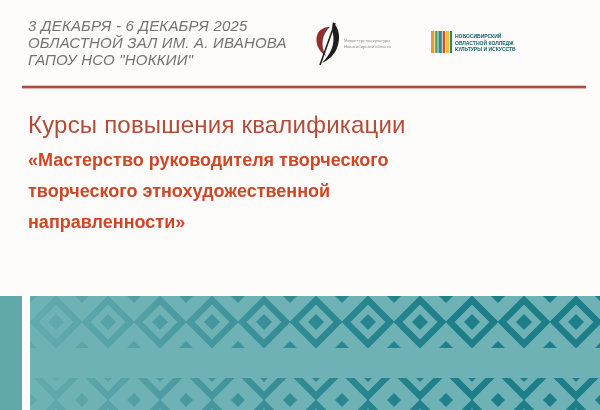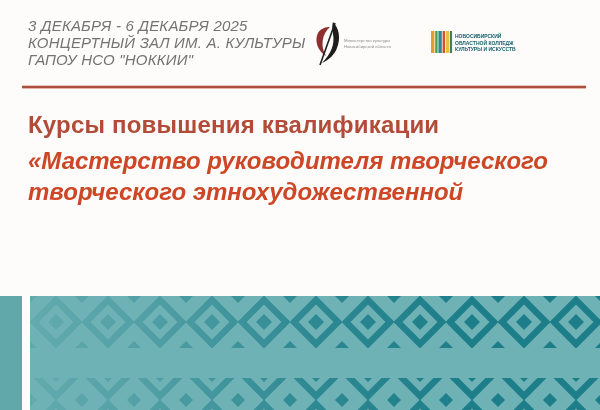--- a/index.html
+++ b/index.html
@@ -20,39 +20,39 @@
   .logo-anniversary{left:547px;top:12px;}
   svg text{font-family:"Liberation Sans",sans-serif;}
   
   .rule{
     position:absolute;left:22px;right:14px;top:86px;height:2px;
     background:#a9513e;box-shadow:0 1px 0 rgba(208,120,96,.55),0 -1px 0 rgba(208,120,96,.4);
   }
   
   .title-block{position:absolute;left:28px;top:110px;width:560px;}
   .title-line{
-    font-size:24px;font-weight:700;color:#b24c39;letter-spacing:.2px;
+    font-size:24px;font-weight:400;color:#b24c39;letter-spacing:.2px;
     line-height:30px;margin-bottom:5px;white-space:nowrap;
   }
-  .quote{font-size:24px;font-weight:700;font-style:italic;color:#cd4727;line-height:31px;}
+  .quote{font-size:18px;font-weight:700;color:#cd4727;line-height:31px;}
   .quote div{white-space:nowrap;}
   
   .band{position:absolute;left:0;bottom:0;width:600px;height:114px;}
   .band-strip{position:absolute;left:0;top:0;width:22px;height:114px;background:#61a8ab;}
   .band-main{position:absolute;left:30px;top:0;width:570px;height:114px;background:#6fb2b5;}
   .band-main svg{display:block;}
 </style>
 </head>
 <body>
 
 <div class="poster">
 
   <div class="event-info">
     <div>3 ДЕКАБРЯ - 6 ДЕКАБРЯ 2025</div>
-    <div>КОНЦЕРТНЫЙ ЗАЛ ИМ. А. КУЛЬТУРЫ</div>
+    <div>ОБЛАСТНОЙ ЗАЛ ИМ. А. ИВАНОВА</div>
     <div>ГАПОУ НСО "НОККИИ"</div>
   </div>
 
   <div class="logo logo-ministry">
     <svg width="82" height="48" viewBox="0 0 82 48">
       <path d="M19 7 C11 14 9 26 15 36 C7 31 3 21 7 13 C10 8 15 7 19 7 Z" fill="#8f2f2f"></path>
       <path d="M22 2 C28 8 30 18 26 28 C24 34 18 40 11 43 C20 34 24 24 22 14 C21 9 21 5 22 2 Z" fill="#1d1d1d"></path>
       <line x1="24" y1="3" x2="9" y2="45" stroke="#1d1d1d" stroke-width="1.6"></line>
       <text x="33" y="22" font-size="4.2" fill="#8d8d8d">Министерство культуры</text>
       <text x="33" y="28" font-size="4.2" fill="#8d8d8d">Новосибирской области</text>
@@ -74,20 +74,21 @@
   </div>
 
 
   <div class="rule"></div>
 
   <div class="title-block">
     <div class="title-line">Курсы повышения квалификации</div>
     <div class="quote">
       <div>«Мастерство руководителя творческого</div>
       <div>творческого этнохудожественной</div>
+      <div>направленности»</div>
     </div>
   </div>
 
   <div class="band">
     <div class="band-strip"></div>
     <div class="band-main">
       <svg width="570" height="114" viewBox="0 0 570 114" preserveAspectRatio="none">
         <defs>
           <pattern id="ethno" width="52" height="52" patternUnits="userSpaceOnUse">
             <path d="M26 4 L48 26 L26 48 L4 26 Z" fill="none" stroke="#1d7e89" stroke-width="6.5"></path>

